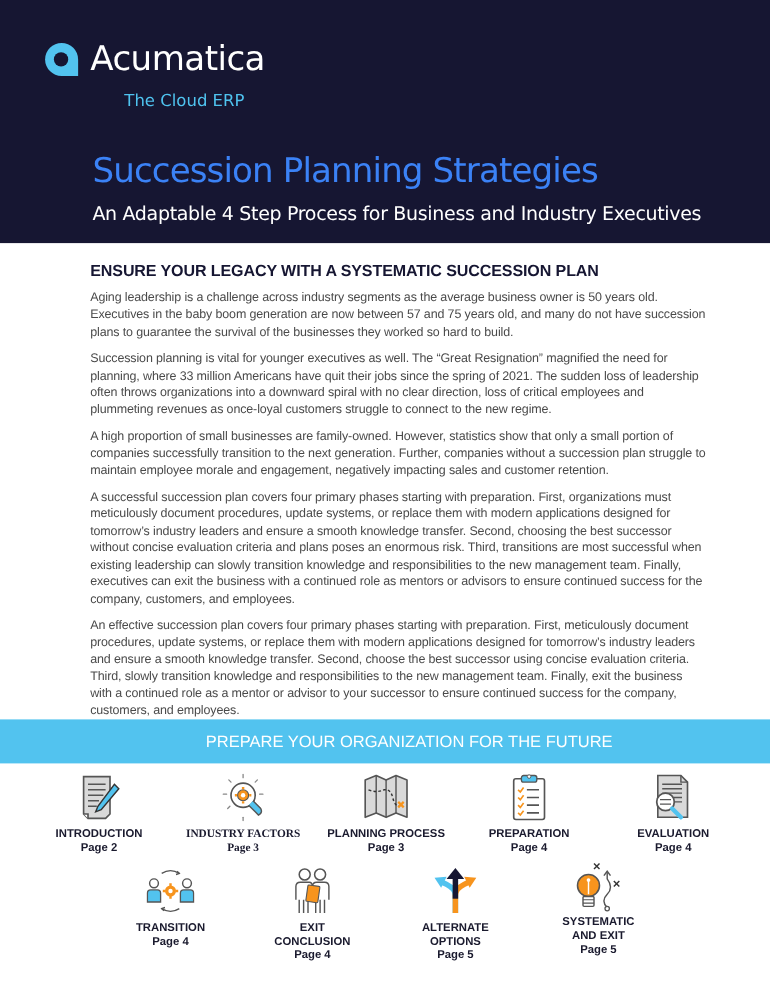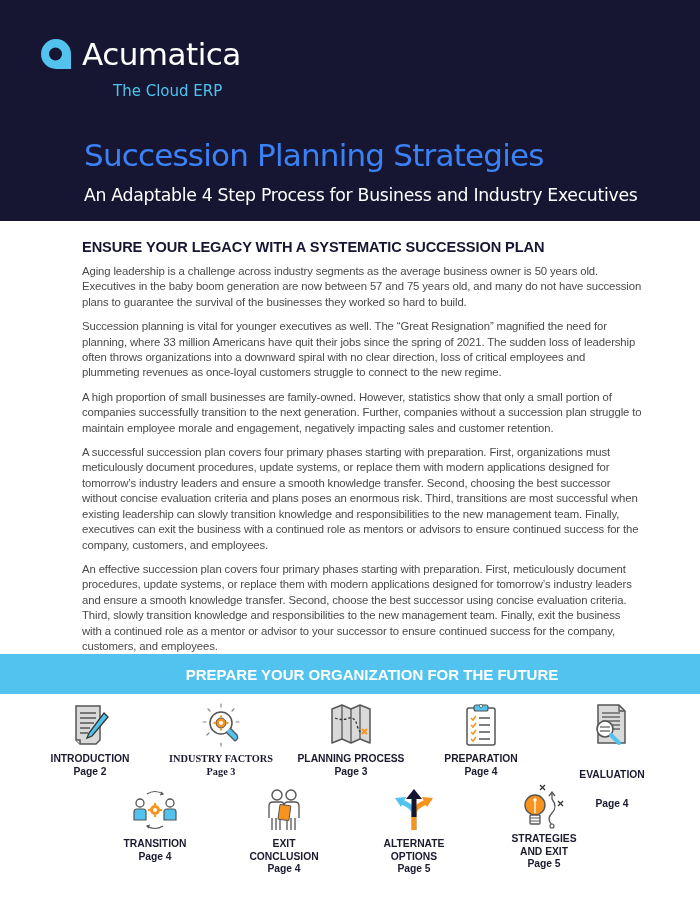--- a/index.html
+++ b/index.html
@@ -12,21 +12,21 @@
   .logo-word { color: #ffffff; font-family: "DejaVu Sans", sans-serif; font-weight: normal; font-size: 31px; letter-spacing: -0.5px; margin-left: 10px; line-height: 32px; }
   .tagline { position: absolute; left: 113px; top: 82px; color: #4fc3ef; font-size: 15px; font-family: "DejaVu Sans", sans-serif; }
   .doc-title { position: absolute; left: 84px; top: 137px; color: #3b82f6; font-size: 31px; font-family: "DejaVu Sans", sans-serif; letter-spacing: -0.8px; white-space: nowrap; }
   .doc-subtitle { position: absolute; left: 84px; top: 185px; color: #ffffff; font-size: 17.3px; font-family: "DejaVu Sans", sans-serif; letter-spacing: -0.3px; white-space: nowrap; }
 
   .content { position: absolute; left: 82px; top: 239px; width: 560px; }
   .section-heading { color: #161632; font-weight: bold; font-size: 14.6px; letter-spacing: -0.1px; margin-bottom: 9px; white-space: nowrap; }
   .para { font-size: 11.35px; line-height: 15.4px; color: #4a4a4a; margin-bottom: 9px; letter-spacing: -0.12px; }
 
   .banner { position: absolute; left: 0; top: 654px; width: 700px; height: 40px; background: #52c3ef; display: flex; align-items: center; justify-content: center; }
-  .banner-text { color: #ffffff; font-weight: bold; font-size: 15px; letter-spacing: 0px; padding-left: 44px; }
+  .banner-text { color: #ffffff; font-weight: normal; font-size: 15px; letter-spacing: 0px; padding-left: 44px; }
 
   .nav-item { position: absolute; display: flex; flex-direction: column; align-items: center; text-align: center; width: 130px; }
   .nav-icon { width: 44px; height: 44px; margin-bottom: 6px; }
   .nav-label { font-weight: bold; font-size: 10.3px; color: #1a1a2e; line-height: 12.5px; }
   .nav-page { font-weight: bold; font-size: 10.3px; color: #1a1a2e; line-height: 12.5px; }
 </style>
 </head>
 <body>
 
 <div class="header">
@@ -127,21 +127,21 @@
       <line x1="20" y1="15" x2="31" y2="15"></line>
         <line x1="20" y1="22" x2="31" y2="22"></line>
         <line x1="20" y1="29" x2="31" y2="29"></line>
         <line x1="20" y1="36" x2="31" y2="36"></line>
     </g>
   </svg>
   <span class="nav-label">PREPARATION</span>
   <span class="nav-page">Page 4</span>
 </div>
 
-<div class="nav-item" style="left:547px; top:703px;gap:16px;">
+<div class="nav-item" style="left:547px; top:703px;">
   <svg class="nav-icon" viewBox="0 0 44 44">
     <path d="M8 2 H29 L35 8 V40 H8 Z" fill="#d9d9d9" stroke="#555" stroke-width="1.5"></path>
     <path d="M29 2 V8 H35" fill="none" stroke="#555" stroke-width="1.3"></path>
     <g stroke="#555" stroke-width="1.3">
       <line x1="12" y1="10" x2="30" y2="10"></line>
         <line x1="12" y1="14" x2="30" y2="14"></line>
         <line x1="12" y1="18" x2="30" y2="18"></line>
       <line x1="22" y1="22" x2="30" y2="22"></line>
         <line x1="22" y1="26" x2="30" y2="26"></line>
     </g>
@@ -219,16 +219,16 @@
     <circle cx="13" cy="22" r="10" fill="#f7941d" stroke="#555" stroke-width="1.4"></circle>
     <line x1="13" y1="18" x2="13" y2="30" stroke="#fff" stroke-width="1.3"></line>
     <circle cx="13" cy="17" r="1.7" fill="#fff"></circle>
     <rect x="8" y="32" width="10" height="9" rx="1" fill="#fff" stroke="#555" stroke-width="1.3"></rect>
     <line x1="8" y1="35" x2="18" y2="35" stroke="#555" stroke-width="1"></line>
     <line x1="8" y1="38" x2="18" y2="38" stroke="#555" stroke-width="1"></line>
     <path d="M30 42 Q24 36 30 30 Q36 24 30 16 L30 10" fill="none" stroke="#555" stroke-width="1.3"></path>
     <path d="M27 13 L30 9 L33 13" fill="none" stroke="#555" stroke-width="1.3"></path>
     <circle cx="30" cy="43" r="2" fill="#fff" stroke="#555" stroke-width="1.2"></circle>
   </svg>
-  <span class="nav-label">STRATEGIES</span>
+  <span class="nav-label">SYSTEMATIC</span>
   <span class="nav-label">AND EXIT</span>
   <span class="nav-page">Page 5</span>
 </div>
 
 </body></html>

